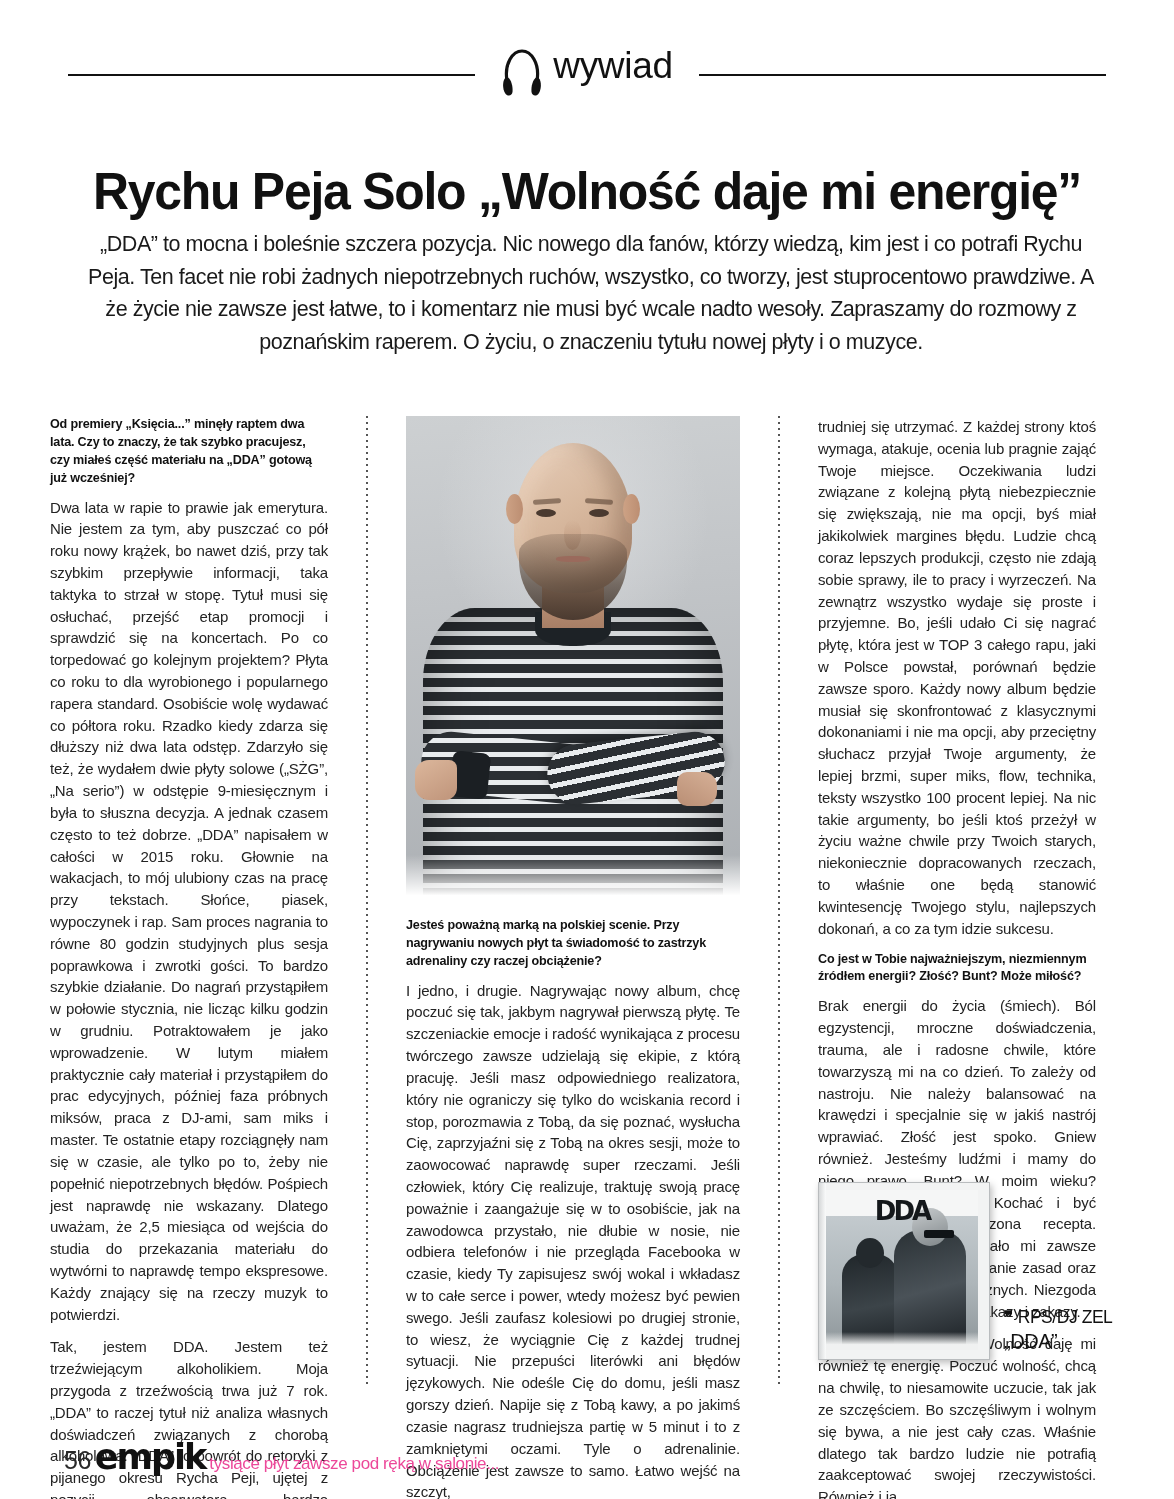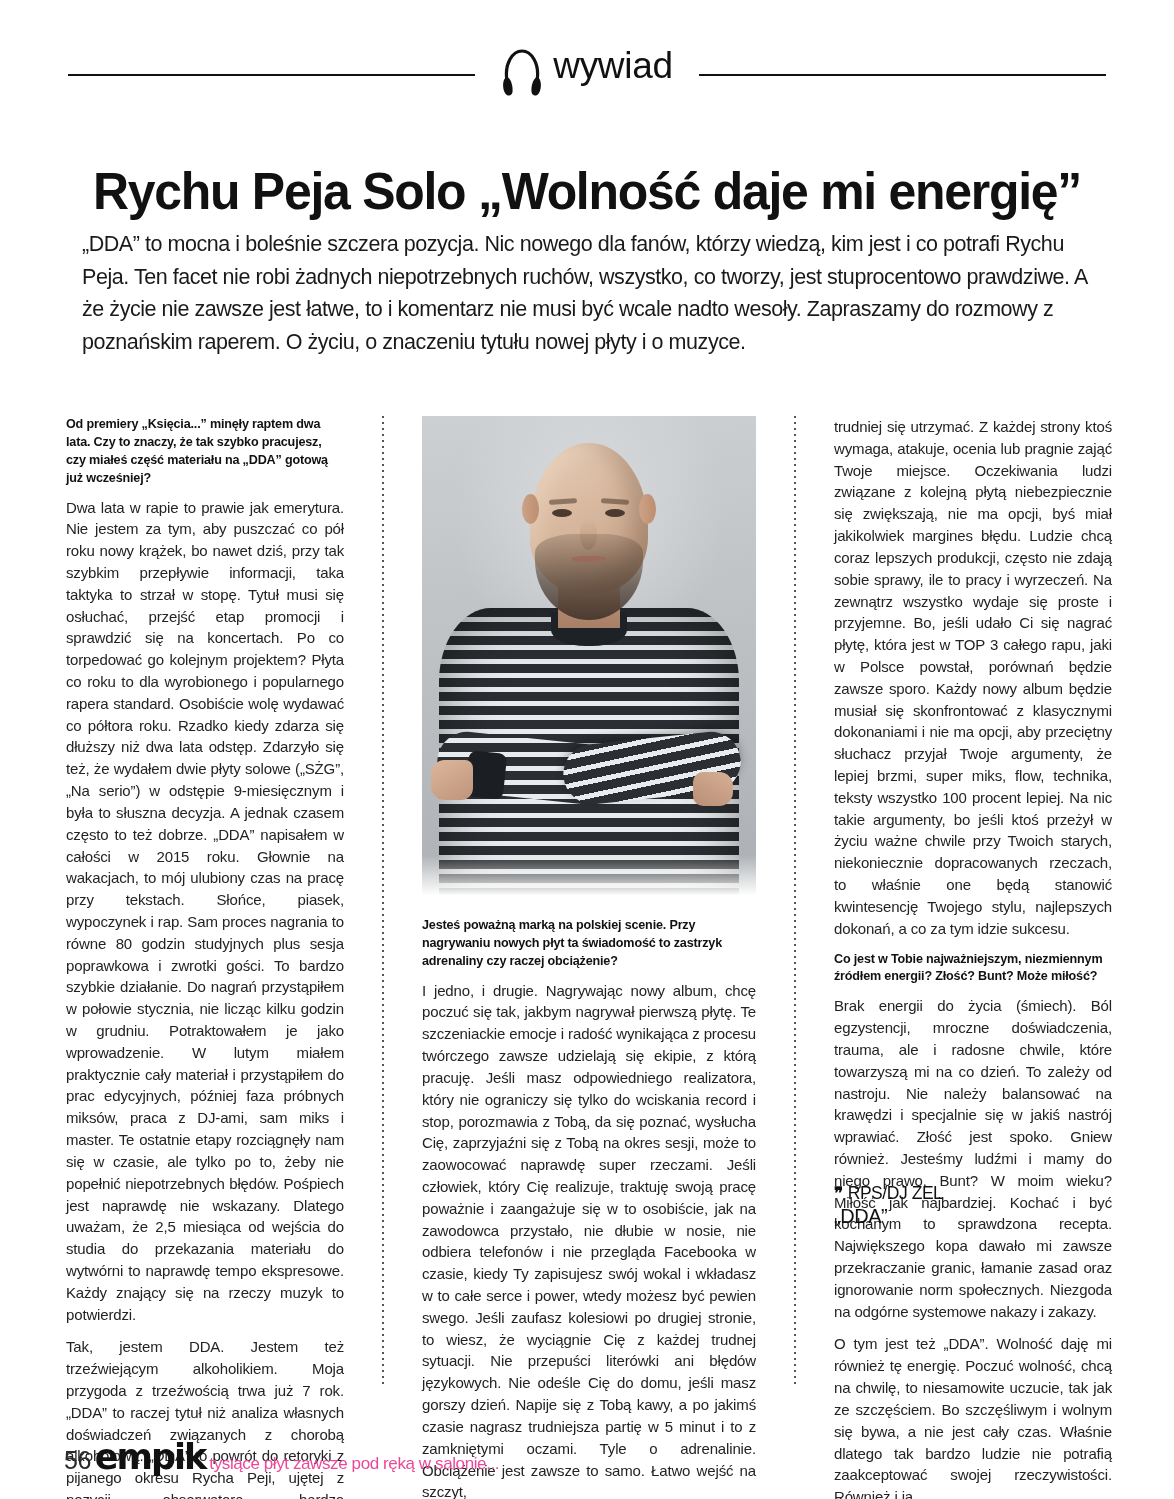--- a/index.html
+++ b/index.html
@@ -61,32 +61,32 @@
     transform: scaleX(0.96);
     transform-origin: center;
   }
 
   
   .lead {
     position: absolute;
     left: 82px;
     top: 228px;
     width: 1018px;
-    text-align: left;
+    text-align: center;
     font-size: 21.5px;
     line-height: 1.52;
     font-weight: 400;
     color: #1a1a1a;
     letter-spacing: -0.45px;
   }
 
   
   .columns {
     position: absolute;
-    left: 66px;
+    left: 50px;
     top: 416px;
     width: 1046px;
     height: 968px;
     display: flex;
     gap: 28px;
   }
   .col {
     width: 334px;
     position: relative;
   }
@@ -457,20 +457,30 @@
 
   <div class="col">
     <p class="a">trudniej się utrzymać. Z każdej strony ktoś wymaga, atakuje, ocenia lub pragnie zająć Twoje miejsce. Oczekiwania ludzi związane z kolejną płytą niebezpiecznie się zwiększają, nie ma opcji, byś miał jakikolwiek margines błędu. Ludzie chcą coraz lepszych produkcji, często nie zdają sobie sprawy, ile to pracy i wyrzeczeń. Na zewnątrz wszystko wydaje się proste i przyjemne. Bo, jeśli udało Ci się nagrać płytę, która jest w TOP 3 całego rapu, jaki w Polsce powstał, porównań będzie zawsze sporo. Każdy nowy album będzie musiał się skonfrontować z klasycznymi dokonaniami i nie ma opcji, aby przeciętny słuchacz przyjał Twoje argumenty, że lepiej brzmi, super miks, flow, technika, teksty wszystko 100 procent lepiej. Na nic takie argumenty, bo jeśli ktoś przeżył w życiu ważne chwile przy Twoich starych, niekoniecznie dopracowanych rzeczach, to właśnie one będą stanowić kwintesencję Twojego stylu, najlepszych dokonań, a co za tym idzie sukcesu.</p>
     <p class="q">Co jest w Tobie najważniejszym, niezmiennym źródłem energii? Złość?  Bunt? Może miłość?</p>
     <p class="a">Brak energii do życia (śmiech). Ból egzystencji, mroczne doświadczenia, trauma, ale i radosne chwile, które towarzyszą mi na co dzień. To zależy od nastroju. Nie należy balansować na krawędzi i specjalnie się w jakiś nastrój wprawiać. Złość jest spoko. Gniew również. Jesteśmy ludźmi i mamy do niego prawo. Bunt? W moim wieku? Miłość jak najbardziej. Kochać  i być kochanym to sprawdzona recepta. Największego kopa dawało mi zawsze przekraczanie granic, łamanie zasad oraz ignorowanie norm społecznych. Niezgoda na odgórne systemowe nakazy i zakazy.</p>
     <p class="a">O tym jest też „DDA”. Wolność daję mi również tę energię. Poczuć wolność, chcą na chwilę, to niesamowite uczucie, tak jak ze szczęściem. Bo szczęśliwym i wolnym się bywa, a nie jest cały czas. Właśnie dlatego tak bardzo ludzie nie potrafią zaakceptować swojej rzeczywistości. Również i ja.</p>
     <p class="byline">Musiałeś Piotr Miecznikowski</p>
 
     <div class="album-block">
       <div class="album-row">
+        <div class="album-case">
+          <div class="album-spine"></div>
+          <div class="album-art">
+            <div class="art-fig-l"></div>
+            <div class="art-fig-r"></div>
+            <div class="art-glasses"></div>
+            <div class="art-logo">DDA</div>
+            <div class="art-floor"></div>
+          </div>
+        </div>
         <div class="album-caption">
           <div class="cap-line">
             <span class="cap-mark">❞</span>
             <span>RPS/DJ ZEL</span>
           </div>
           <div class="cap-title">„DDA”</div>
         </div>
       </div>
     </div>
   </div>

